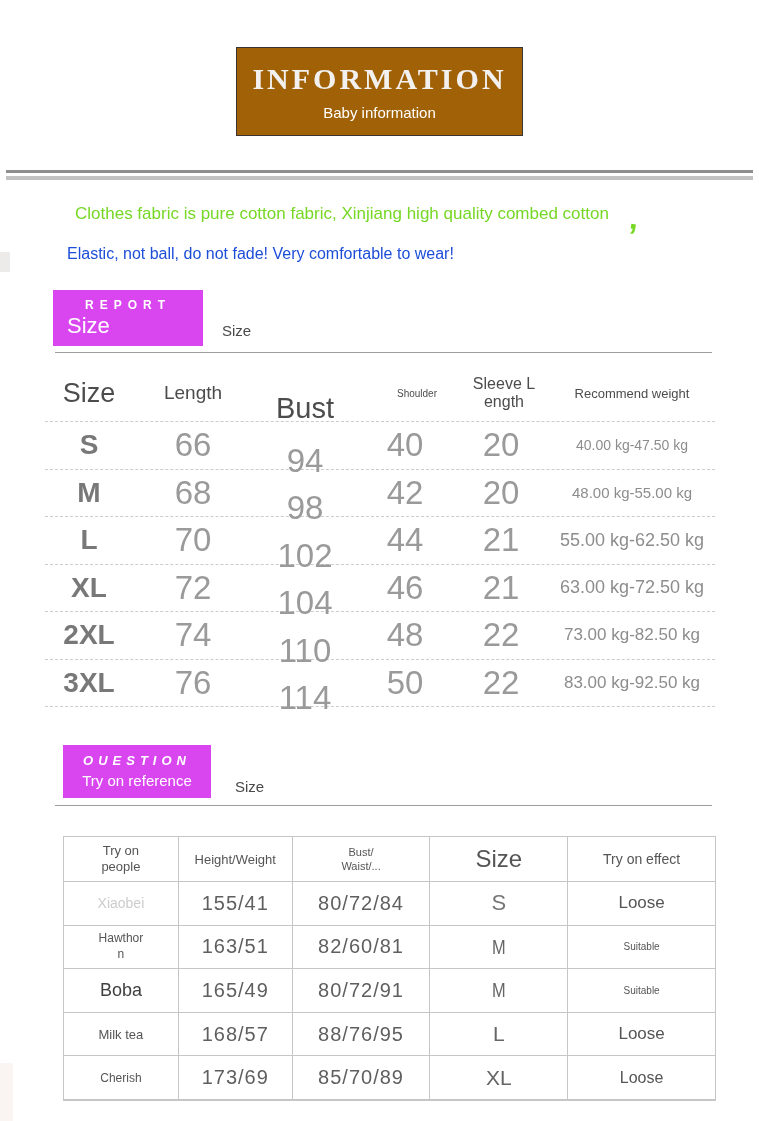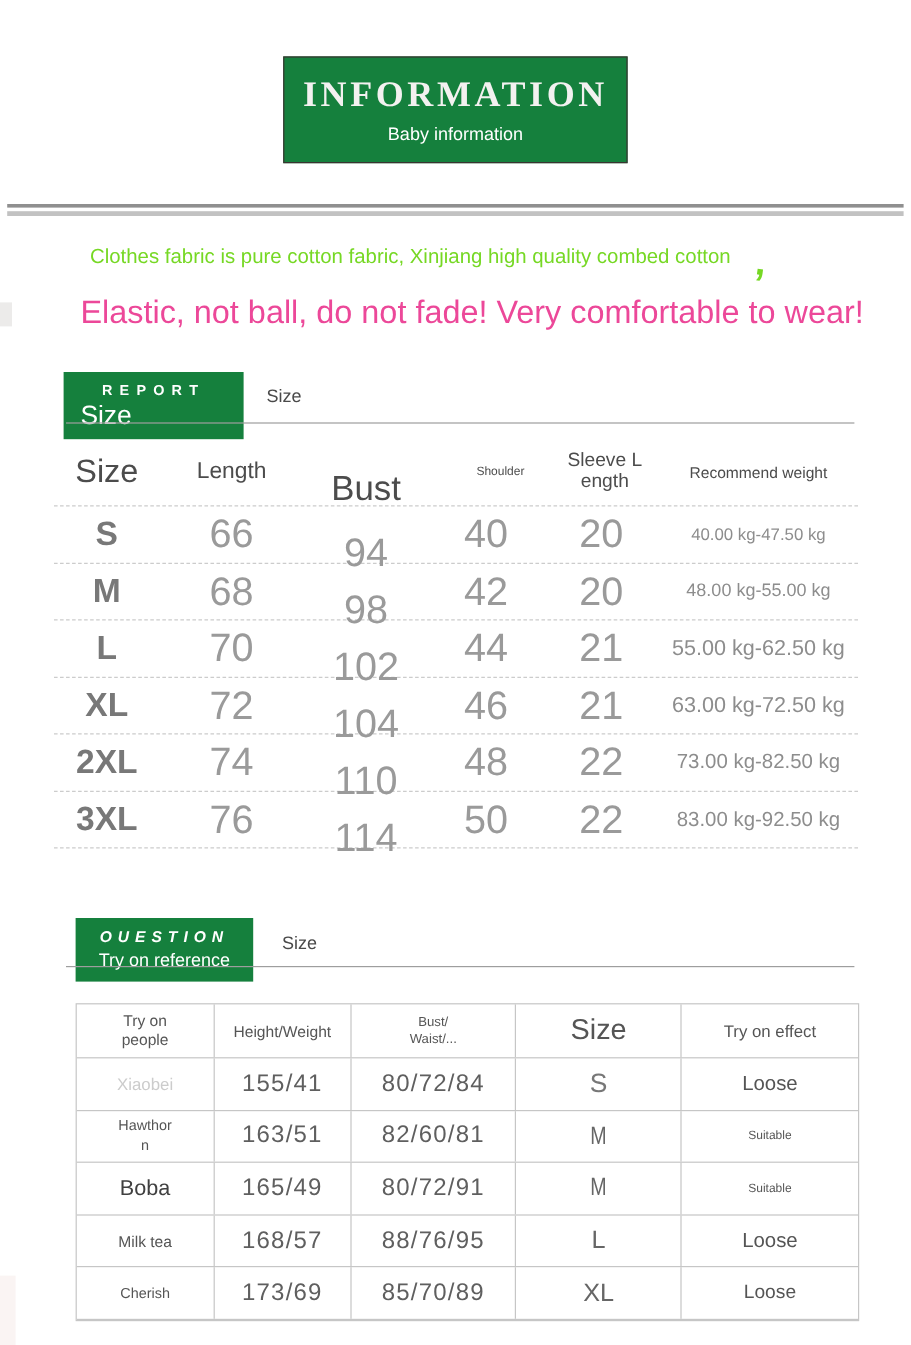--- a/index.html
+++ b/index.html
@@ -2,38 +2,38 @@
 <html><head>
 <meta charset="utf-8">
 <style>
   * { margin:0; padding:0; box-sizing:border-box; }
   html,body { background:#fff; }
   body { font-family:"Liberation Sans", sans-serif; }
   .page { position:relative; width:759px; height:1121px; background:#ffffff; overflow:hidden; margin:0 auto; }
 
   
   .banner { position:absolute; left:236px; top:47px; width:287px; height:89px;
-            background:#15803d; border:1px solid #3a3331; display:flex; flex-direction:column;
+            background:#a16207; border:1px solid #3a3331; display:flex; flex-direction:column;
             align-items:center; justify-content:center; }
   .banner-title { font-family:"Liberation Serif", serif; font-size:30px; font-weight:700;
                   letter-spacing:3px; color:#f3f1f0; line-height:1.1; }
   .banner-sub { font-size:15px; color:#ffffff; margin-top:9px; }
 
   
   .dline-a { position:absolute; left:6px; right:6px; top:170px; height:3px; background:#8f8f8f; }
   .dline-b { position:absolute; left:6px; right:6px; top:176px; height:4px; background:#c2c2c2; }
 
   
   .intro1 { position:absolute; left:75px; top:204px; font-size:17px; color:#76d824; }
   .intro-comma { position:absolute; left:630px; top:200px; font-size:32px; font-weight:700;
                  color:#76d824; transform:rotate(8deg); }
-  .intro2 { position:absolute; left:67px; top:245px; font-size:27px; color:#ec4899; }
-
-  
-  .tagbox { position:absolute; background:#15803d; color:#fff;margin-top:20px; }
+  .intro2 { position:absolute; left:67px; top:245px; font-size:16px; color:#1d4ed8; }
+
+  
+  .tagbox { position:absolute; background:#d946ef; color:#fff; }
   .tagbox.report { left:53px; top:290px; width:150px; height:56px; }
   .tagbox.question { left:63px; top:745px; width:148px; height:53px; }
   .tag-top { font-size:12px; font-weight:700; letter-spacing:6px; text-align:center; padding-top:8px; }
   .tagbox.question .tag-top { letter-spacing:5px; font-size:13px;font-style:italic; }
   .tag-main { font-size:22px; padding-left:14px; margin-top:1px; }
   .tagbox.question .tag-main { font-size:15px; text-align:center; padding-left:0; margin-top:4px; }
   .side-label { position:absolute; font-size:15px; color:#4a4a4a; }
   .side-label.s1 { left:222px; top:322px; }
   .side-label.s2 { left:235px; top:778px; }
   .hr { position:absolute; left:55px; width:657px; height:0; border-top:1px solid #9e9e9e; }

